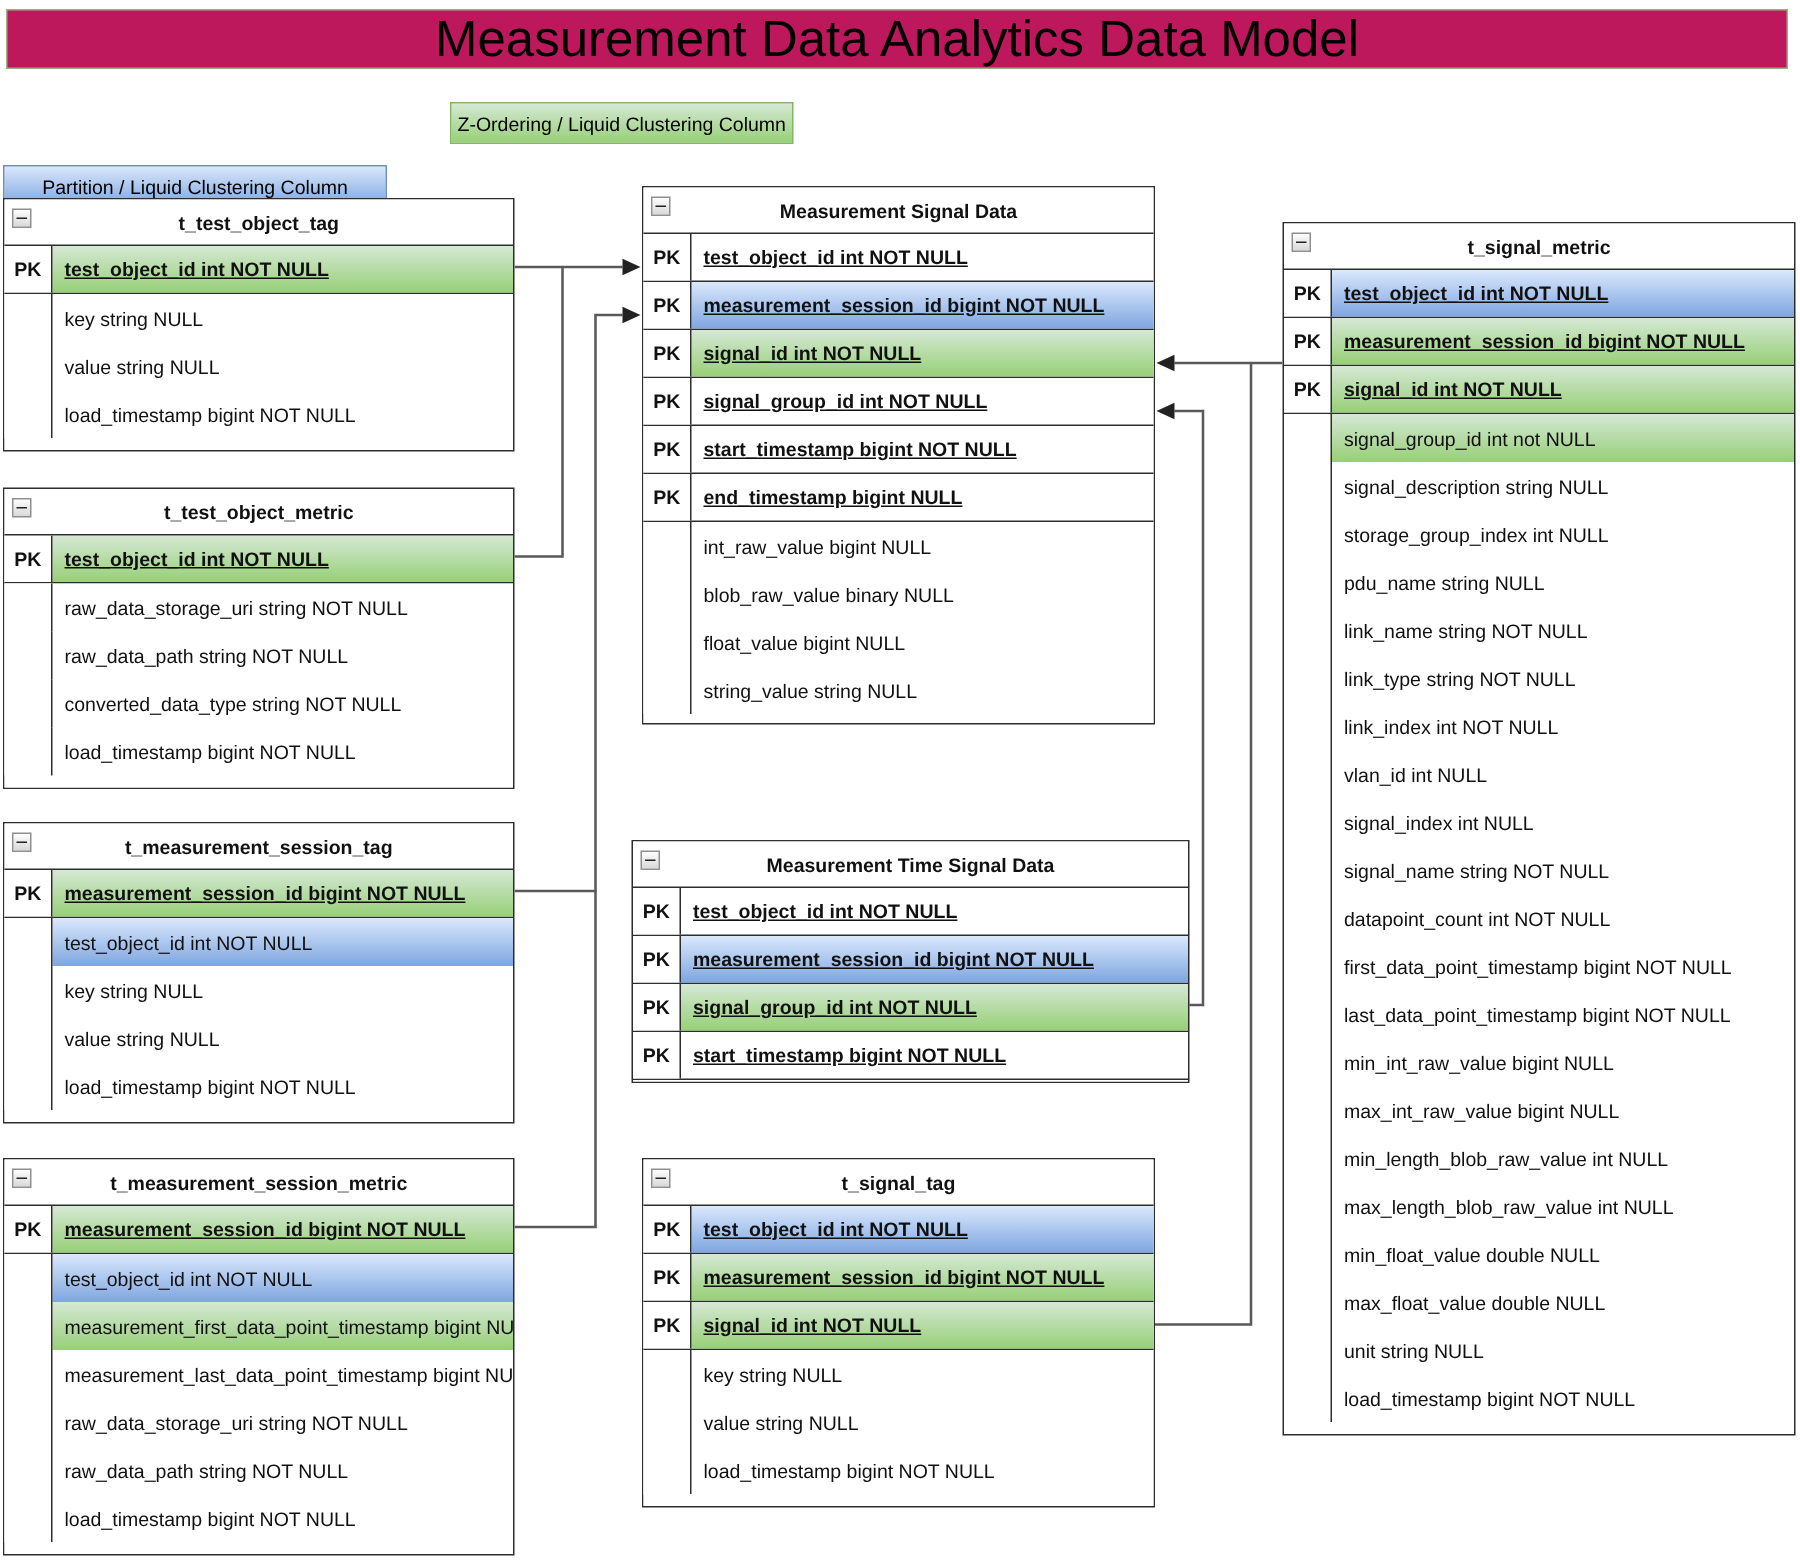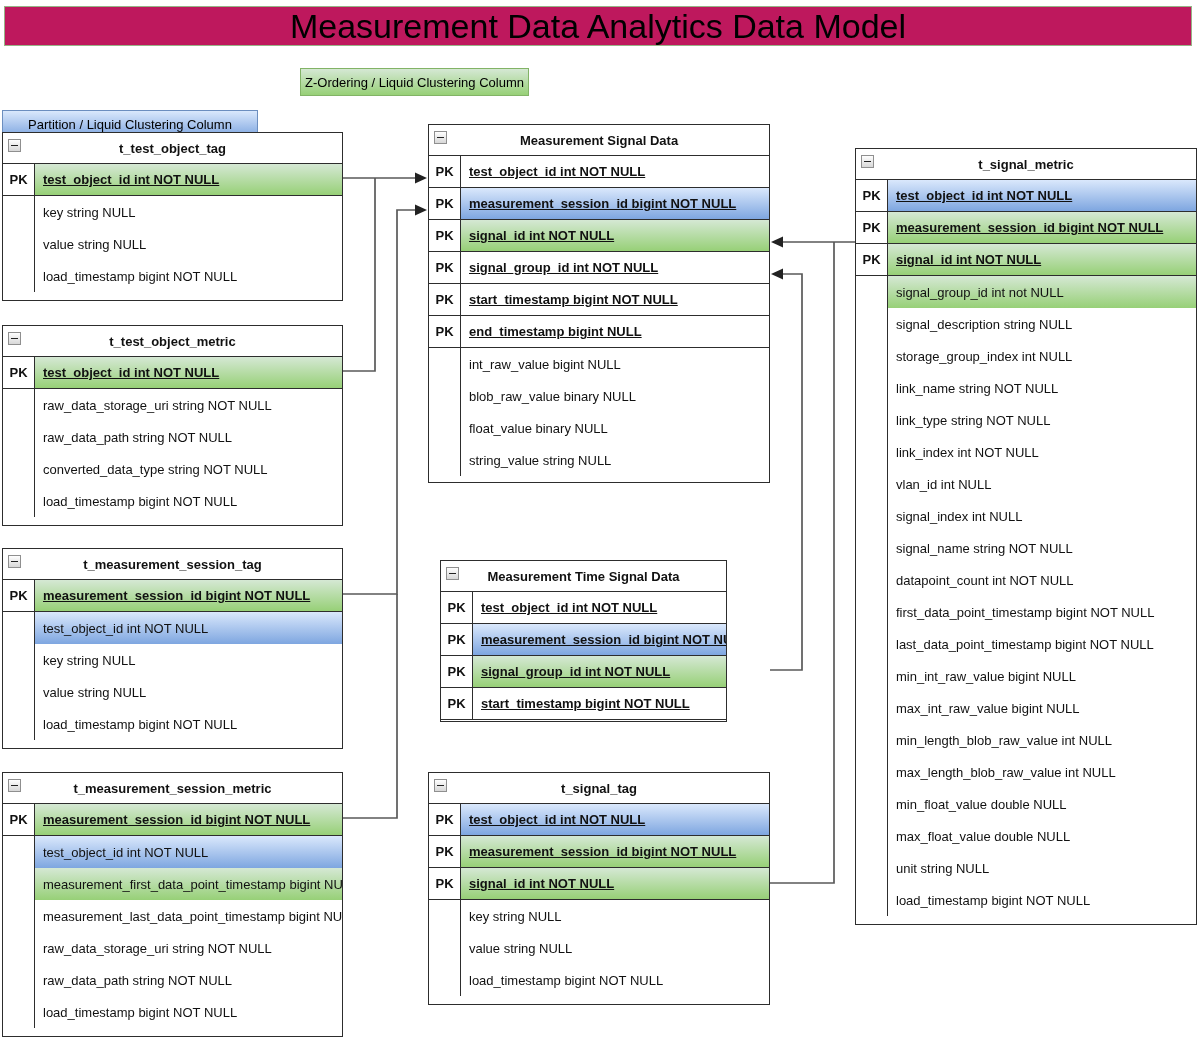--- a/index.html
+++ b/index.html
@@ -298,32 +298,32 @@
         </div>
         <div class="er-row">
           <div class="pk-cell"></div>
           <div class="field-cell">
             <span class="field-text">blob_raw_value binary NULL</span>
           </div>
         </div>
         <div class="er-row">
           <div class="pk-cell"></div>
           <div class="field-cell">
-            <span class="field-text">float_value binary NULL</span>
+            <span class="field-text">float_value bigint NULL</span>
           </div>
         </div>
         <div class="er-row">
           <div class="pk-cell"></div>
           <div class="field-cell">
             <span class="field-text">string_value string NULL</span>
           </div>
         </div>
         <div class="er-pad" style="height: 6px;"></div>
       </div>
-      <div class="er-table" style="left: 440px; top: 560px; width: 287px;">
+      <div class="er-table" style="left: 421px; top: 560px; width: 372px;">
         <div class="er-header">
           <span class="collapse-icon"></span>
           <span>Measurement Time Signal Data</span>
         </div>
         <div class="er-row pk">
           <div class="pk-cell">PK</div>
           <div class="field-cell">
             <span class="field-text">test_object_id int NOT NULL</span>
           </div>
         </div>
@@ -422,20 +422,26 @@
         <div class="er-row">
           <div class="pk-cell"></div>
           <div class="field-cell">
             <span class="field-text">signal_description string NULL</span>
           </div>
         </div>
         <div class="er-row">
           <div class="pk-cell"></div>
           <div class="field-cell">
             <span class="field-text">storage_group_index int NULL</span>
+          </div>
+        </div>
+        <div class="er-row">
+          <div class="pk-cell"></div>
+          <div class="field-cell">
+            <span class="field-text">pdu_name string NULL</span>
           </div>
         </div>
         <div class="er-row">
           <div class="pk-cell"></div>
           <div class="field-cell">
             <span class="field-text">link_name string NOT NULL</span>
           </div>
         </div>
         <div class="er-row">
           <div class="pk-cell"></div>

